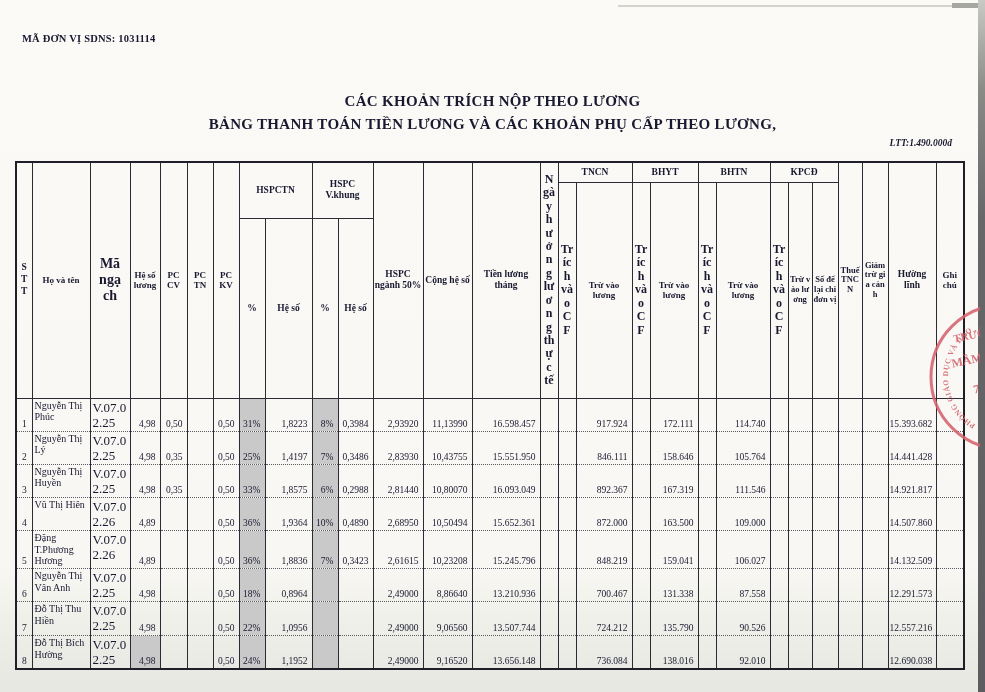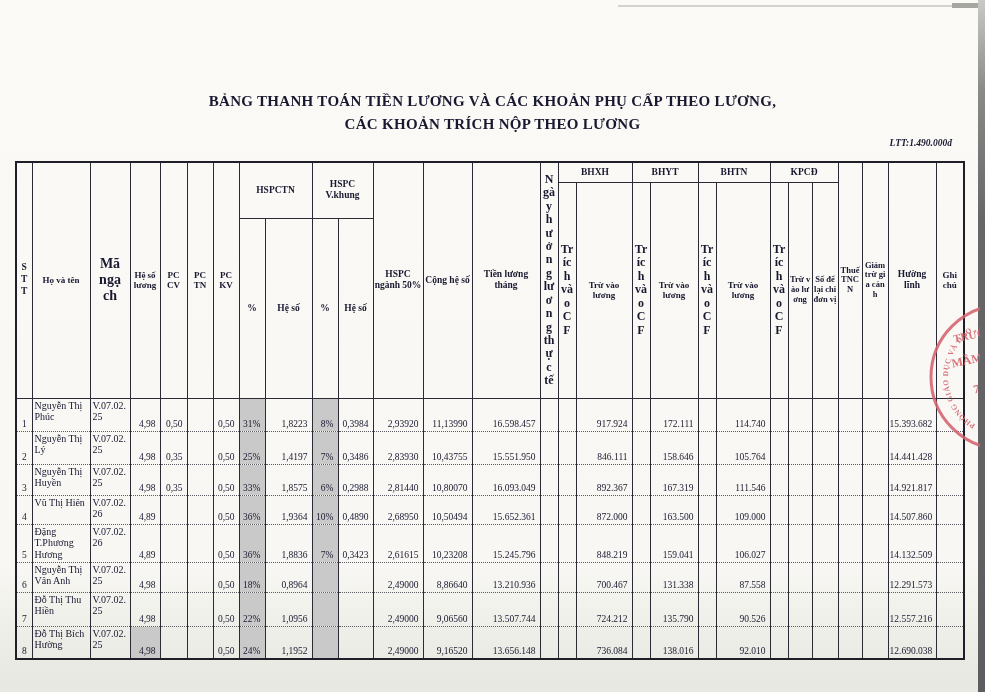--- a/index.html
+++ b/index.html
@@ -28,42 +28,43 @@
   thead th.mid{font-size:9.5px;}
   .vtxt{display:inline-block;width:13px;word-break:break-all;font-size:12px;line-height:1.12;font-weight:bold;}
   .vtxt.n{width:12px;}
   .sttspan{display:inline-block;width:9px;word-break:break-all;font-size:9.5px;line-height:1.25;}
   .maspan{display:inline-block;width:26px;word-break:break-all;font-size:14px;line-height:1.15;}
   .wrapall{word-break:break-all;font-size:8.5px;margin-top:48px;}
   tbody td{border-top:1px dotted #5a5a60;border-bottom:1px dotted #5a5a60;
     border-left:1px solid #2b2b36;border-right:1px solid #2b2b36;font-size:9.5px;}
   tbody td.num{text-align:right;vertical-align:bottom;padding:1px 4px 2px 1px;}
   tbody td.name{font-size:10px;text-align:left;vertical-align:top;padding:1px 2px;line-height:1.16;}
-  tbody td.ma{font-size:10px;text-align:left;vertical-align:top;padding:1px 2px;line-height:1.16;word-break:break-all;}
+  tbody td.ma{font-size:13px;text-align:left;vertical-align:top;padding:1px 2px;line-height:1.16;word-break:break-all;}
   tbody td.c{text-align:center;vertical-align:bottom;padding:1px 2px 2px;}
   td.shade{background:#c9c9c9;}
   tbody tr:nth-child(8) td:nth-child(4){background:#c9c9c9;}
 
   
   .stamp{position:absolute;left:915px;top:292px;width:65px;height:170px;z-index:5;opacity:.88;}
 </style>
 </head>
 <body>
 
 <div class="page">
 
   <div class="top-streak"></div>
   <div class="top-corner"></div>
 
   <div class="info-block">
+    <div>MÃ ĐƠN VỊ SDNS: 1031114</div>
   </div>
 
   <div class="title-block">
+    <div>CÁC KHOẢN TRÍCH NỘP THEO LƯƠNG</div>
     <div>BẢNG THANH TOÁN TIỀN LƯƠNG VÀ CÁC KHOẢN PHỤ CẤP THEO LƯƠNG,</div>
-    <div>CÁC KHOẢN TRÍCH NỘP THEO LƯƠNG</div>
   </div>
 
   <div class="ltt">LTT:1.490.000đ</div>
 
   <div class="tbl-wrap">
     <table>
       <colgroup>
         <col style="width:16px">
           <col style="width:58px">
           <col style="width:40px">
@@ -101,21 +102,21 @@
           <th rowspan="3">Hệ số lương</th>
           <th rowspan="3">PC CV</th>
           <th rowspan="3">PC TN</th>
           <th rowspan="3">PC KV</th>
           <th colspan="2" rowspan="2" class="grp">HSPCTN</th>
           <th colspan="2" rowspan="2" class="grp">HSPC V.khung</th>
           <th rowspan="3" class="mid">HSPC ngành 50%</th>
           <th rowspan="3" class="mid">Cộng hệ số</th>
           <th rowspan="3" class="mid">Tiền lương tháng</th>
           <th rowspan="3"><span class="vtxt n">Ngày hưởng lương thực tế</span></th>
-          <th colspan="2" class="grp">BHXH</th>
+          <th colspan="2" class="grp">TNCN</th>
           <th colspan="2" class="grp">BHYT</th>
           <th colspan="2" class="grp">BHTN</th>
           <th colspan="3" class="grp">KPCĐ</th>
           <th rowspan="3" class="wrapall">Thuế TNCN</th>
           <th rowspan="3" class="wrapall">Giảm trừ gia cảnh</th>
           <th rowspan="3" class="mid">Hường lĩnh</th>
           <th rowspan="3">Ghi chú</th>
         </tr>
         <tr style="height:36px">
           <th rowspan="2"><span class="vtxt">Trích vào CF</span></th>

